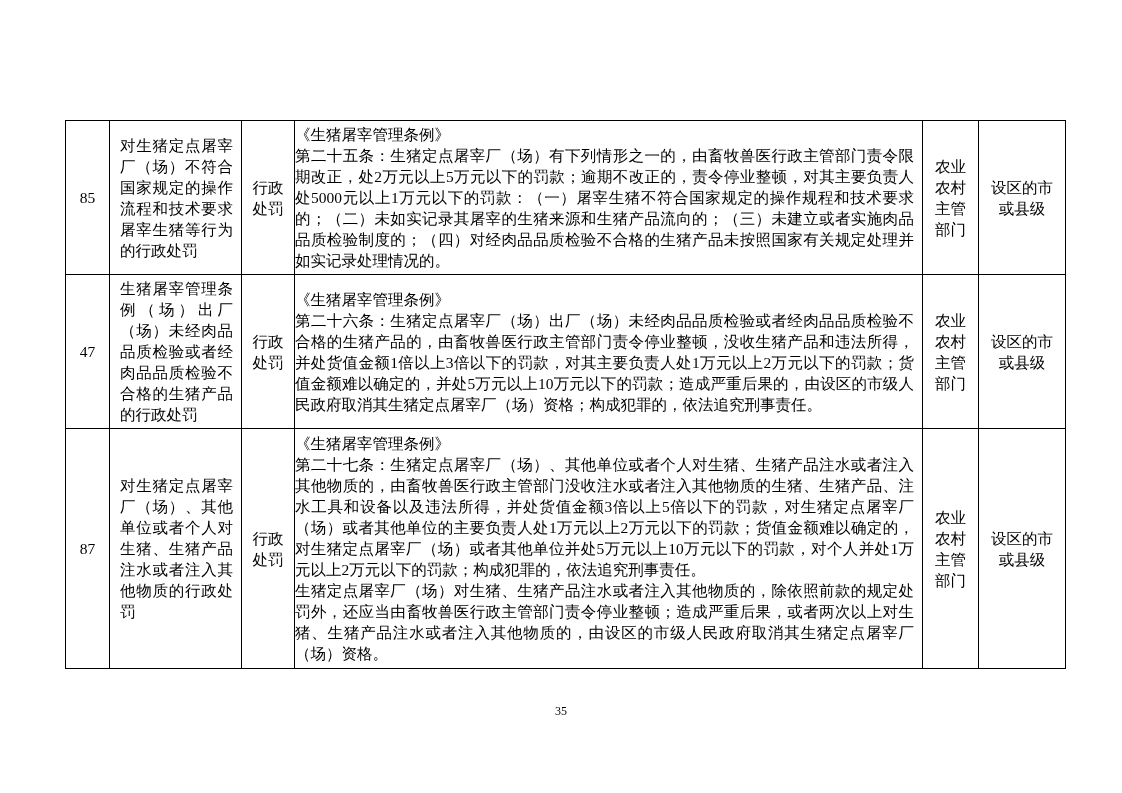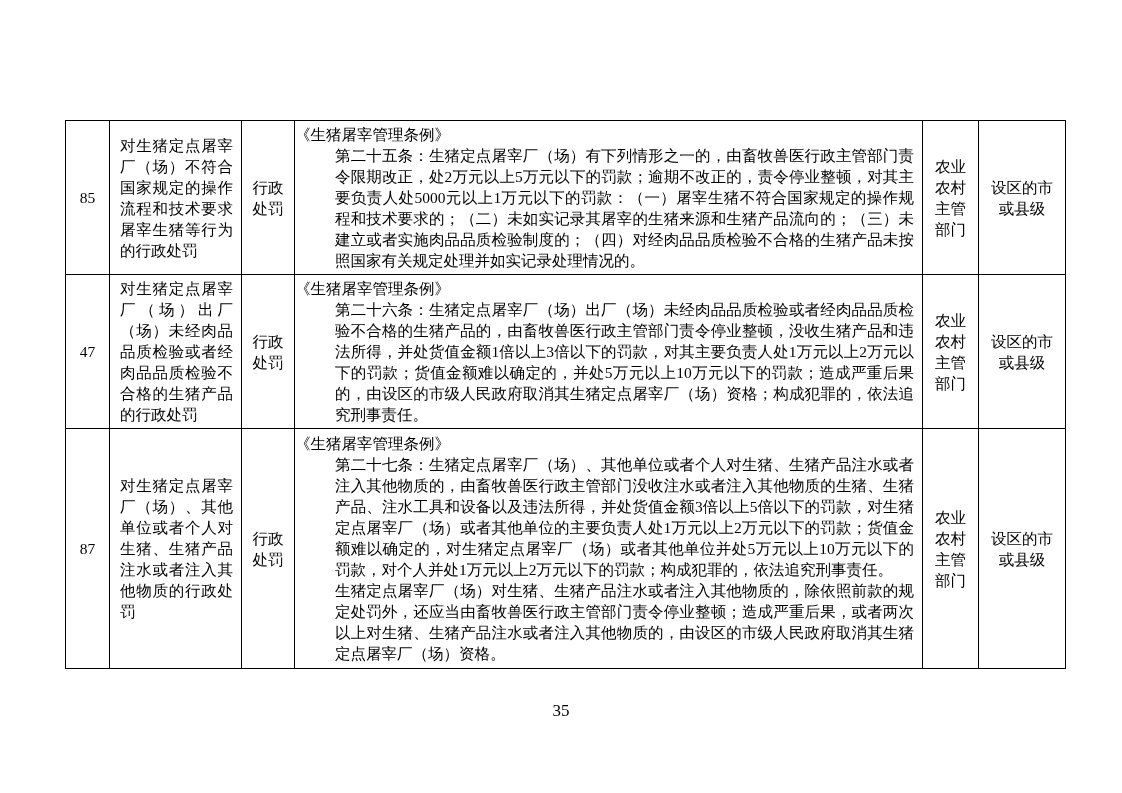--- a/index.html
+++ b/index.html
@@ -29,31 +29,31 @@
     vertical-align: middle;
     overflow: hidden;
   }
   td.c-num   { text-align: center; }
   td.c-matter{ padding: 3px 8px 3px 10px; text-align: justify; }
   td.c-type  { text-align: center; padding: 3px 10px; }
   td.c-basis { padding: 3px 8px 3px 0; text-align: justify; }
   td.c-dept  { text-align: center; padding: 9px 11px; }
   td.c-level { text-align: center; padding: 7px 6px; }
   .basis-title { text-align: left; }
-  .basis-para  { text-align: justify; margin-left: 40px; }
+  .basis-para  { text-align: justify; }
   tr.r-85 { height: 147px; }
   tr.r-86 { height: 143px; }
   tr.r-87 { height: 240px; }
   .page-number {
     position: absolute;
     left: 0;
     right: 0;
     top: 702px;
     text-align: center;
-    font-size: 17px;
+    font-size: 12px;
     line-height: 18px;
   }
 </style>
 </head>
 <body>
 
 <div class="page">
 
   <table class="penalty-table">
     <colgroup>
@@ -71,21 +71,21 @@
         <td class="c-type">行政处罚</td>
         <td class="c-basis">
           <div class="basis-title">《生猪屠宰管理条例》</div>
           <div class="basis-para">第二十五条：生猪定点屠宰厂（场）有下列情形之一的，由畜牧兽医行政主管部门责令限期改正，处2万元以上5万元以下的罚款；逾期不改正的，责令停业整顿，对其主要负责人处5000元以上1万元以下的罚款：（一）屠宰生猪不符合国家规定的操作规程和技术要求的；（二）未如实记录其屠宰的生猪来源和生猪产品流向的；（三）未建立或者实施肉品品质检验制度的；（四）对经肉品品质检验不合格的生猪产品未按照国家有关规定处理并如实记录处理情况的。</div>
         </td>
         <td class="c-dept">农业农村主管部门</td>
         <td class="c-level">设区的市或县级</td>
       </tr>
       <tr class="r-86">
         <td class="c-num">47</td>
-        <td class="c-matter">对生猪定点屠宰厂（场）出厂（场）未经肉品品质检验或者经肉品品质检验不合格的生猪产品的行政处罚</td>
+        <td class="c-matter">生猪屠宰管理条例（场）出厂（场）未经肉品品质检验或者经肉品品质检验不合格的生猪产品的行政处罚</td>
         <td class="c-type">行政处罚</td>
         <td class="c-basis">
           <div class="basis-title">《生猪屠宰管理条例》</div>
           <div class="basis-para">第二十六条：生猪定点屠宰厂（场）出厂（场）未经肉品品质检验或者经肉品品质检验不合格的生猪产品的，由畜牧兽医行政主管部门责令停业整顿，没收生猪产品和违法所得，并处货值金额1倍以上3倍以下的罚款，对其主要负责人处1万元以上2万元以下的罚款；货值金额难以确定的，并处5万元以上10万元以下的罚款；造成严重后果的，由设区的市级人民政府取消其生猪定点屠宰厂（场）资格；构成犯罪的，依法追究刑事责任。</div>
         </td>
         <td class="c-dept">农业农村主管部门</td>
         <td class="c-level">设区的市或县级</td>
       </tr>
       <tr class="r-87">
         <td class="c-num">87</td>

